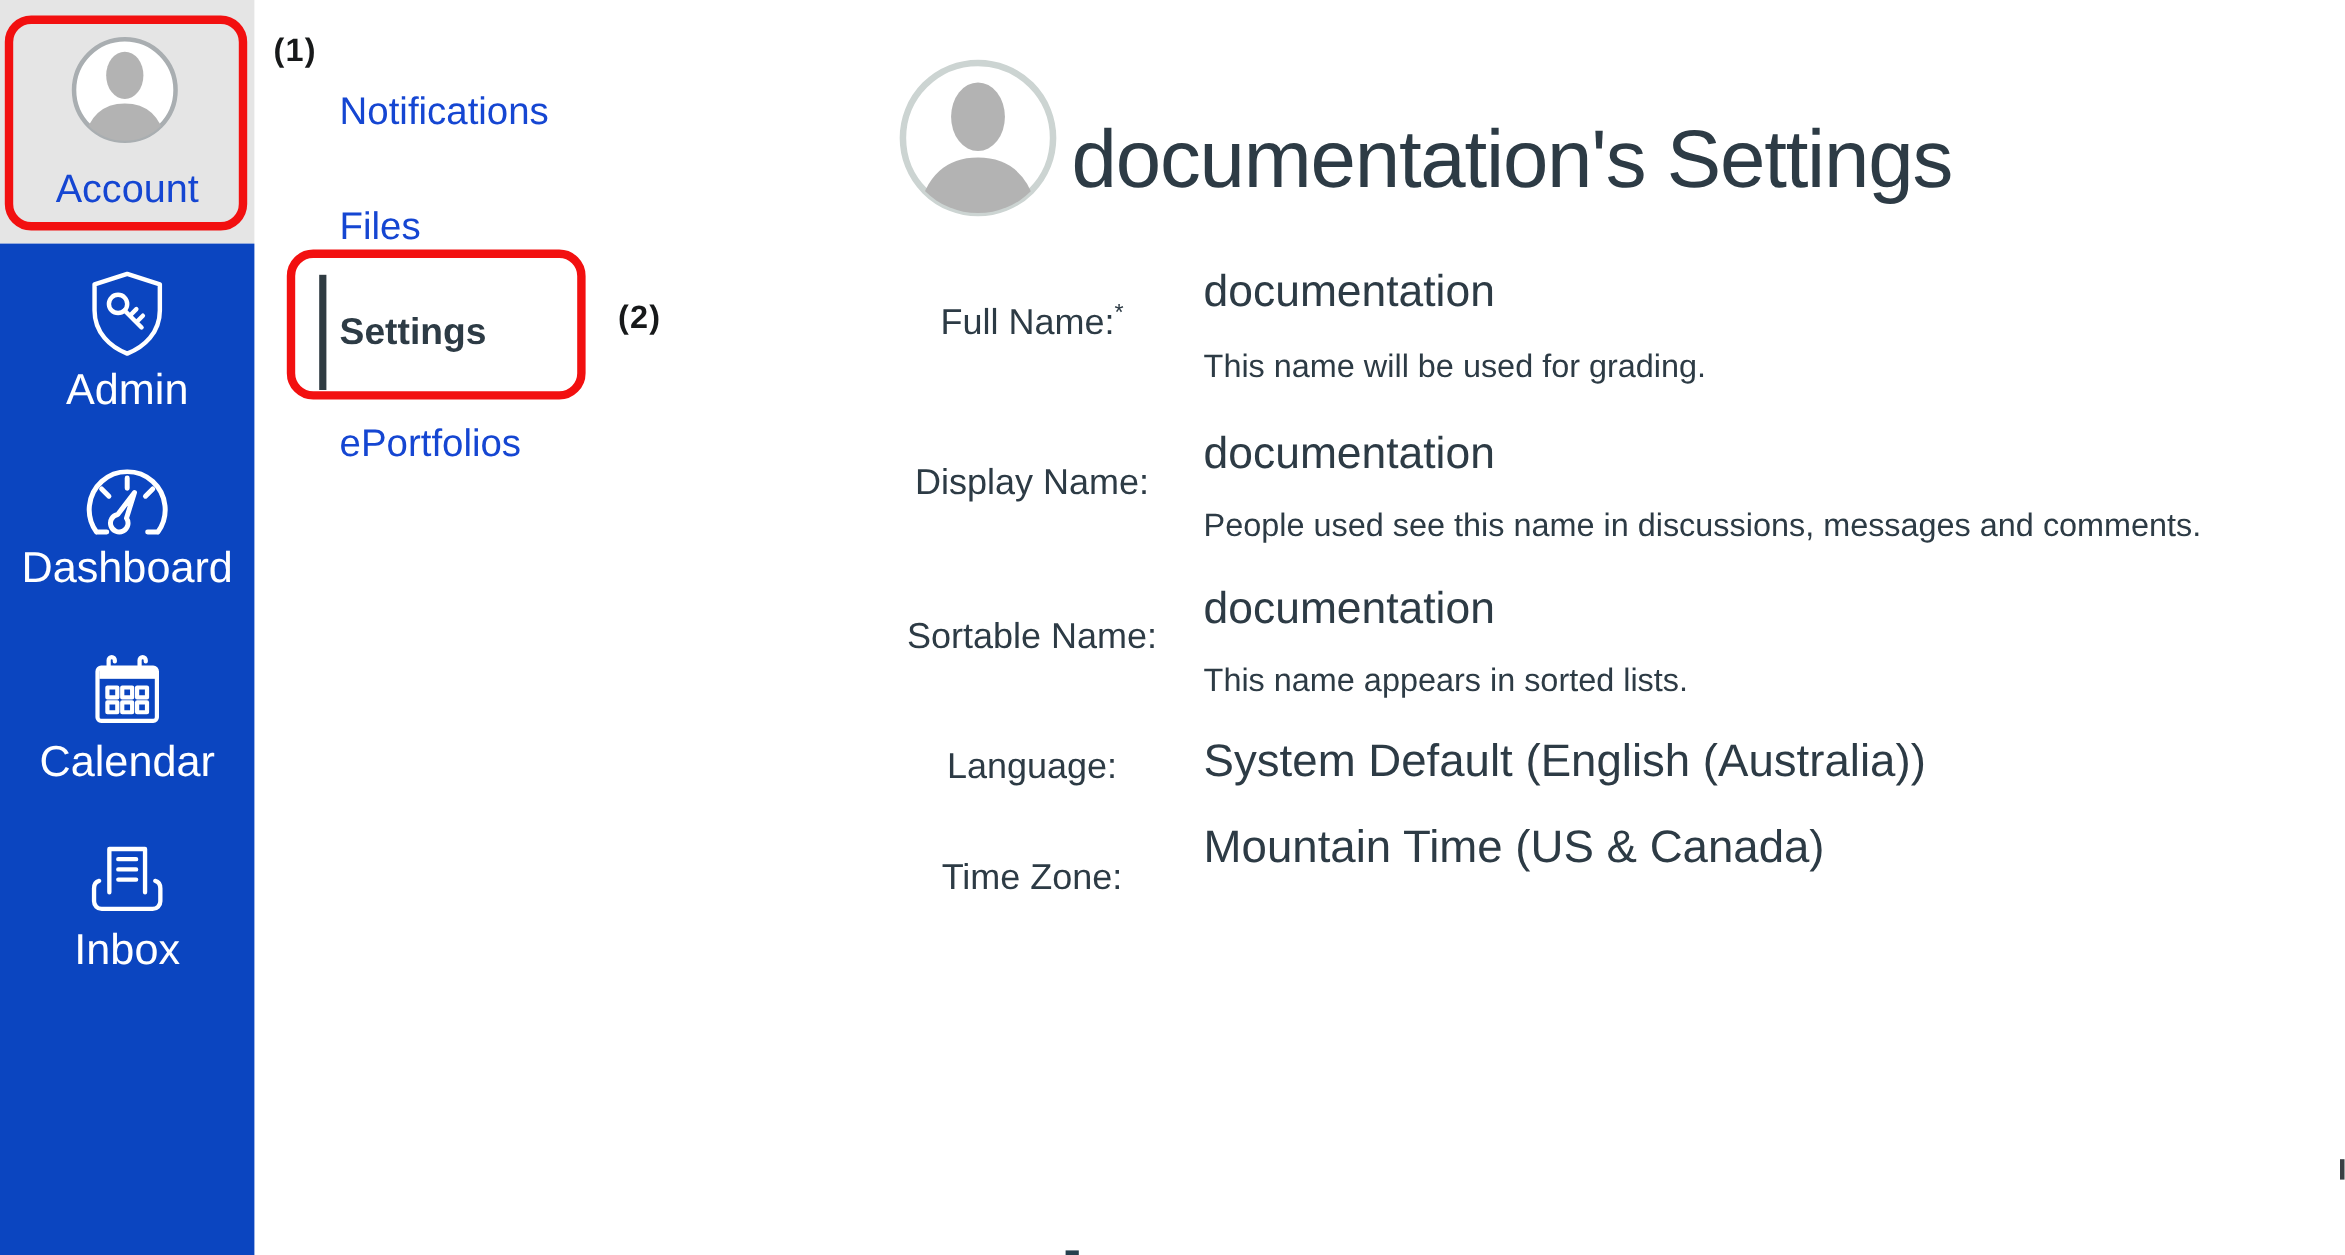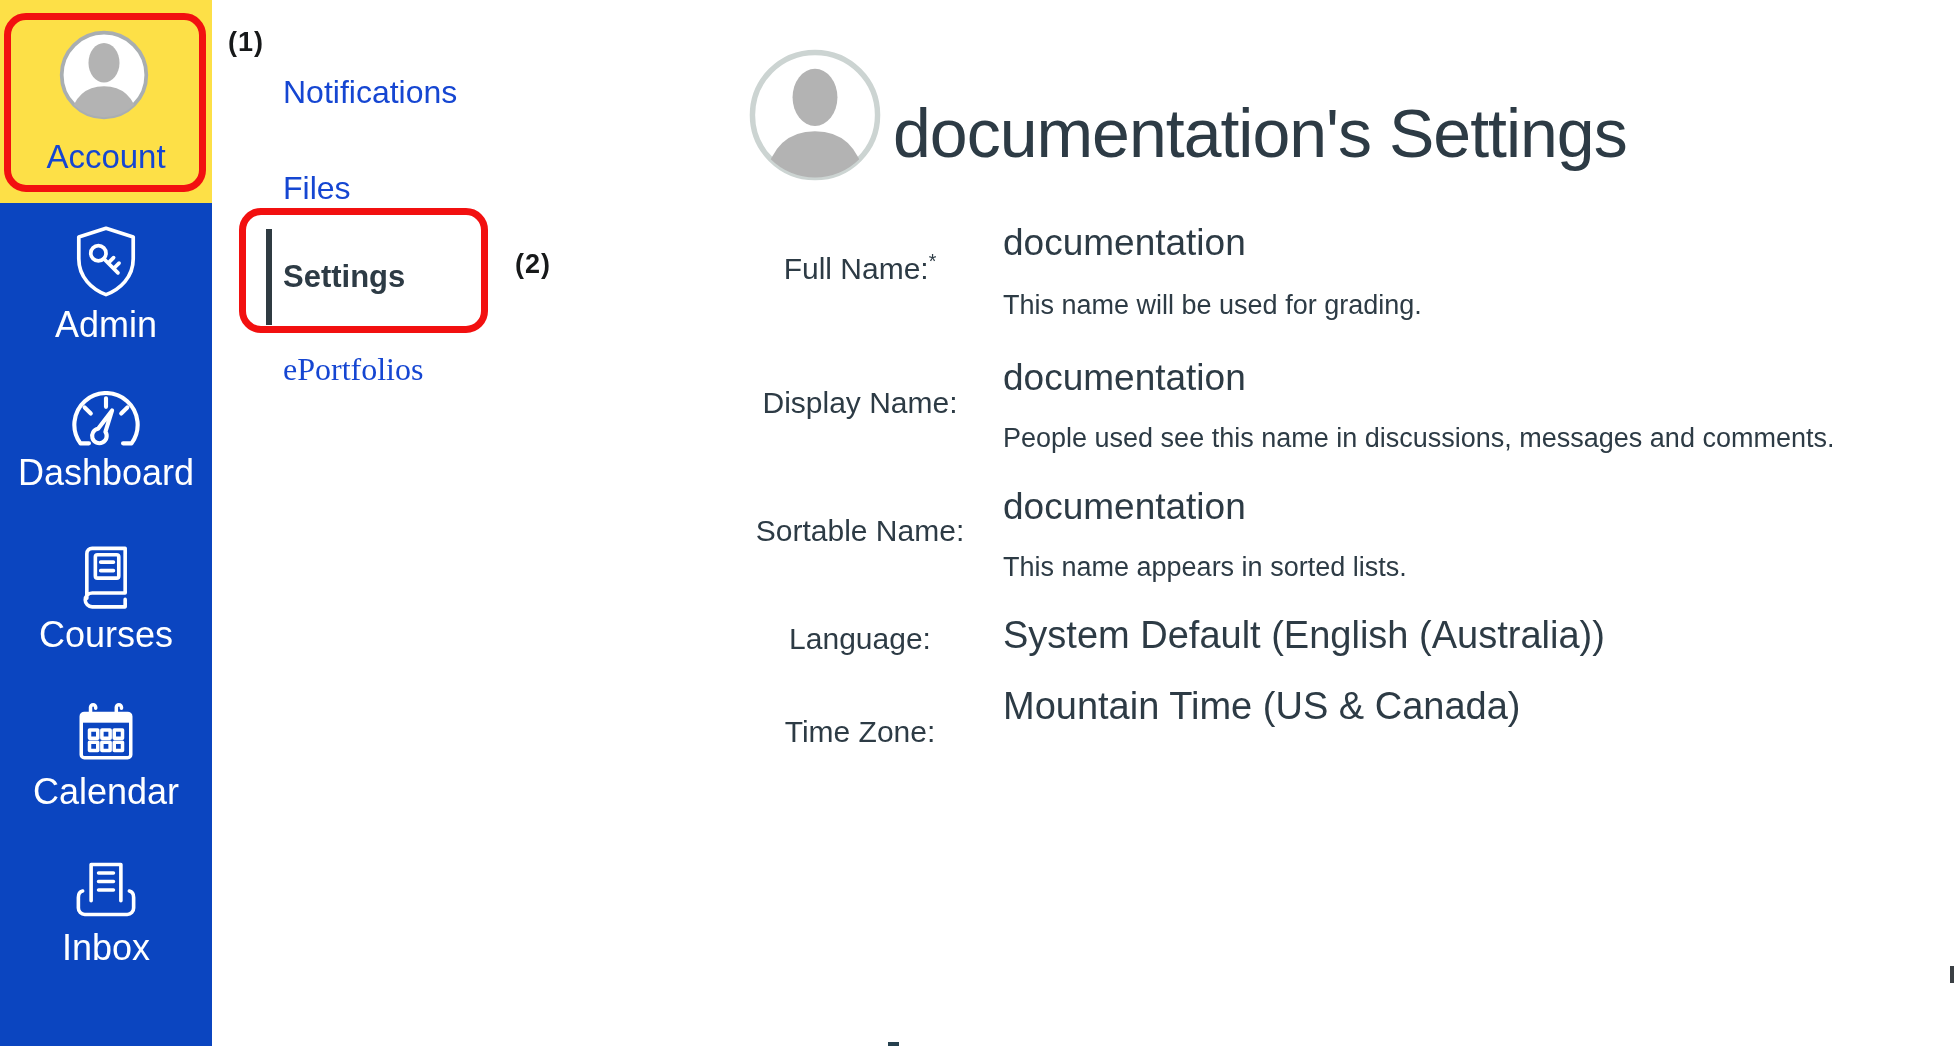--- a/index.html
+++ b/index.html
@@ -2,40 +2,40 @@
 <html style="--nav-blue: #0b45c0; --link-blue: #1546d2; --text-dark: #2d3b45; --annotation-red: #f21010; --annotation-text: #17191a; --avatar-gray: #b3b3b3;"><head>
 <meta charset="utf-8">
 <style>
   html,body{margin:0;padding:0;background:#fff;}
   .app{
     position:relative;width:1954px;height:1046px;overflow:hidden;background:#fff;
     font-family:"Liberation Sans",sans-serif;color:var(--text-dark);
   }
   
   .global-nav{position:absolute;left:0;top:0;width:212px;height:1046px;}
-  .account-section{position:absolute;left:0;top:0;width:212px;height:203px;background:#fde047;cursor:pointer;}
+  .account-section{position:absolute;left:0;top:0;width:212px;height:203px;background:#e5e5e5;cursor:pointer;}
   .avatar-sm{position:absolute;left:57px;top:28px;width:94px;height:94px;display:block;}
   .account-label{position:absolute;left:0;top:138px;width:212px;text-align:center;
     font-size:33px;color:var(--link-blue);}
   .annotation-box{position:absolute;border:7px solid var(--annotation-red);border-radius:22px;box-sizing:border-box;}
   .box1{left:4px;top:13px;width:202px;height:179px;}
   .blue-nav{position:absolute;left:0;top:203px;width:212px;height:843px;background:var(--nav-blue);
     display:flex;flex-direction:column;padding-top:2px;}
   .nav-item{height:157px;display:flex;flex-direction:column;align-items:center;justify-content:center;color:#fff;cursor:pointer;}
   .nav-icon{display:flex;align-items:center;justify-content:center;margin-bottom:8px;}
   .nav-icon svg{display:block;stroke:#fff;fill:none;stroke-width:3.4;stroke-linecap:round;stroke-linejoin:round;}
   .nav-label{font-size:36px;line-height:1;}
   
   .ann-label{position:absolute;font-size:27px;font-weight:bold;color:var(--annotation-text);letter-spacing:1px;}
   .ann1{left:228px;top:27px;}
   .ann2{left:515px;top:249px;}
   .snav-link{position:absolute;left:283px;font-size:32px;color:var(--link-blue);text-decoration:none;cursor:pointer;}
   .link-notifications{top:74px;}
   .link-files{top:170px;}
-  .link-eportfolios{top:351px;font-family:Liberation Serif, serif;}
+  .link-eportfolios{top:351px;}
   .link-settings{top:259px;font-size:31px;font-weight:bold;color:var(--text-dark);}
   .active-line{position:absolute;left:266px;top:229px;width:6px;height:96px;background:#2f3b42;}
   .box2{left:239px;top:208px;width:249px;height:125px;}
   
   .avatar-lg{position:absolute;left:747px;top:47px;width:136px;height:136px;display:block;}
   .page-title{position:absolute;left:893px;top:96px;margin:0;font-size:68px;font-weight:400;
     letter-spacing:-1px;color:var(--text-dark);white-space:nowrap;line-height:1.1;}
   .f-label{position:absolute;left:730px;width:260px;text-align:center;font-size:30px;color:var(--text-dark);white-space:nowrap;}
   .f-label sup{font-size:0.65em;}
   .lbl-0{top:250px;} .lbl-1{top:386px;} .lbl-2{top:514px;} .lbl-3{top:622px;} .lbl-4{top:691px;margin-top:24px;}
@@ -91,30 +91,20 @@
         <span class="nav-icon">
           <svg width="78" height="56" viewBox="0 0 64 46">
             <path d="M11 43 A26 26 0 1 1 53 43 M11 43 h7 M53 43 h-7"></path>
             <path d="M32 6 v7 M14.5 13.5 l5 5 M49.5 13.5 l-5 5"></path>
             <path d="M37 16 L31.5 33.5 A6 6 0 1 1 25.5 31 Z"></path>
           </svg>
         </span>
         <span class="nav-label">Dashboard</span>
       </div>
 
-      <div class="nav-item">
-        <span class="nav-icon">
-          <svg width="64" height="66" viewBox="0 0 60 62">
-            <path d="M12 52 V10 a5 5 0 0 1 5 -5 h31 v42 h-31 a6.5 6.5 0 0 0 0 13 h31 v-7"></path>
-            <path d="M25 18 h12 M25 26 h12"></path>
-            <rect x="20" y="11" width="22" height="22" rx="2"></rect>
-          </svg>
-        </span>
-        <span class="nav-label">Courses</span>
-      </div>
 
       <div class="nav-item">
         <span class="nav-icon">
           <svg width="66" height="66" viewBox="0 0 64 64">
             <rect x="8" y="13" width="48" height="43" rx="3"></rect>
             <rect x="9.5" y="14" width="45" height="8" fill="#fff" stroke="none"></rect>
             <path d="M17 12 v-5 a2.5 2.5 0 0 1 5 0 v1 M42 12 v-5 a2.5 2.5 0 0 1 5 0 v1"></path>
             <rect x="16" y="29" width="8" height="8"></rect>
             <rect x="28" y="29" width="8" height="8"></rect>
             <rect x="40" y="29" width="8" height="8"></rect>

